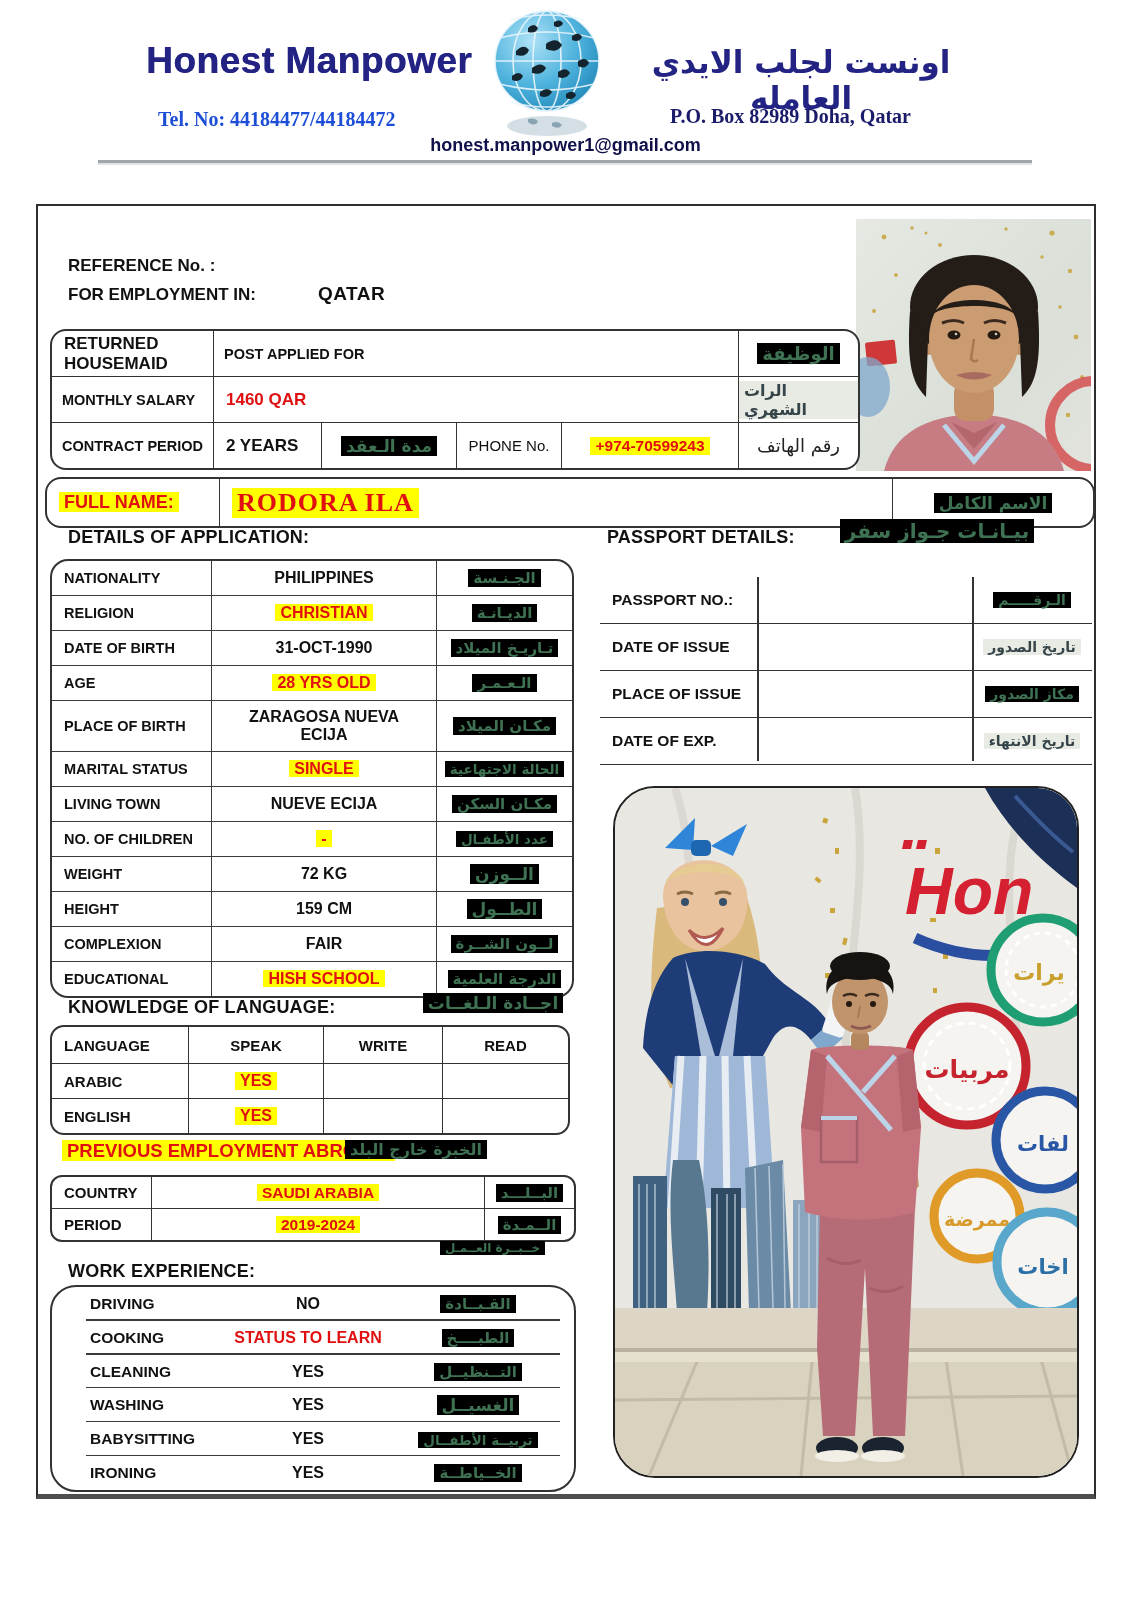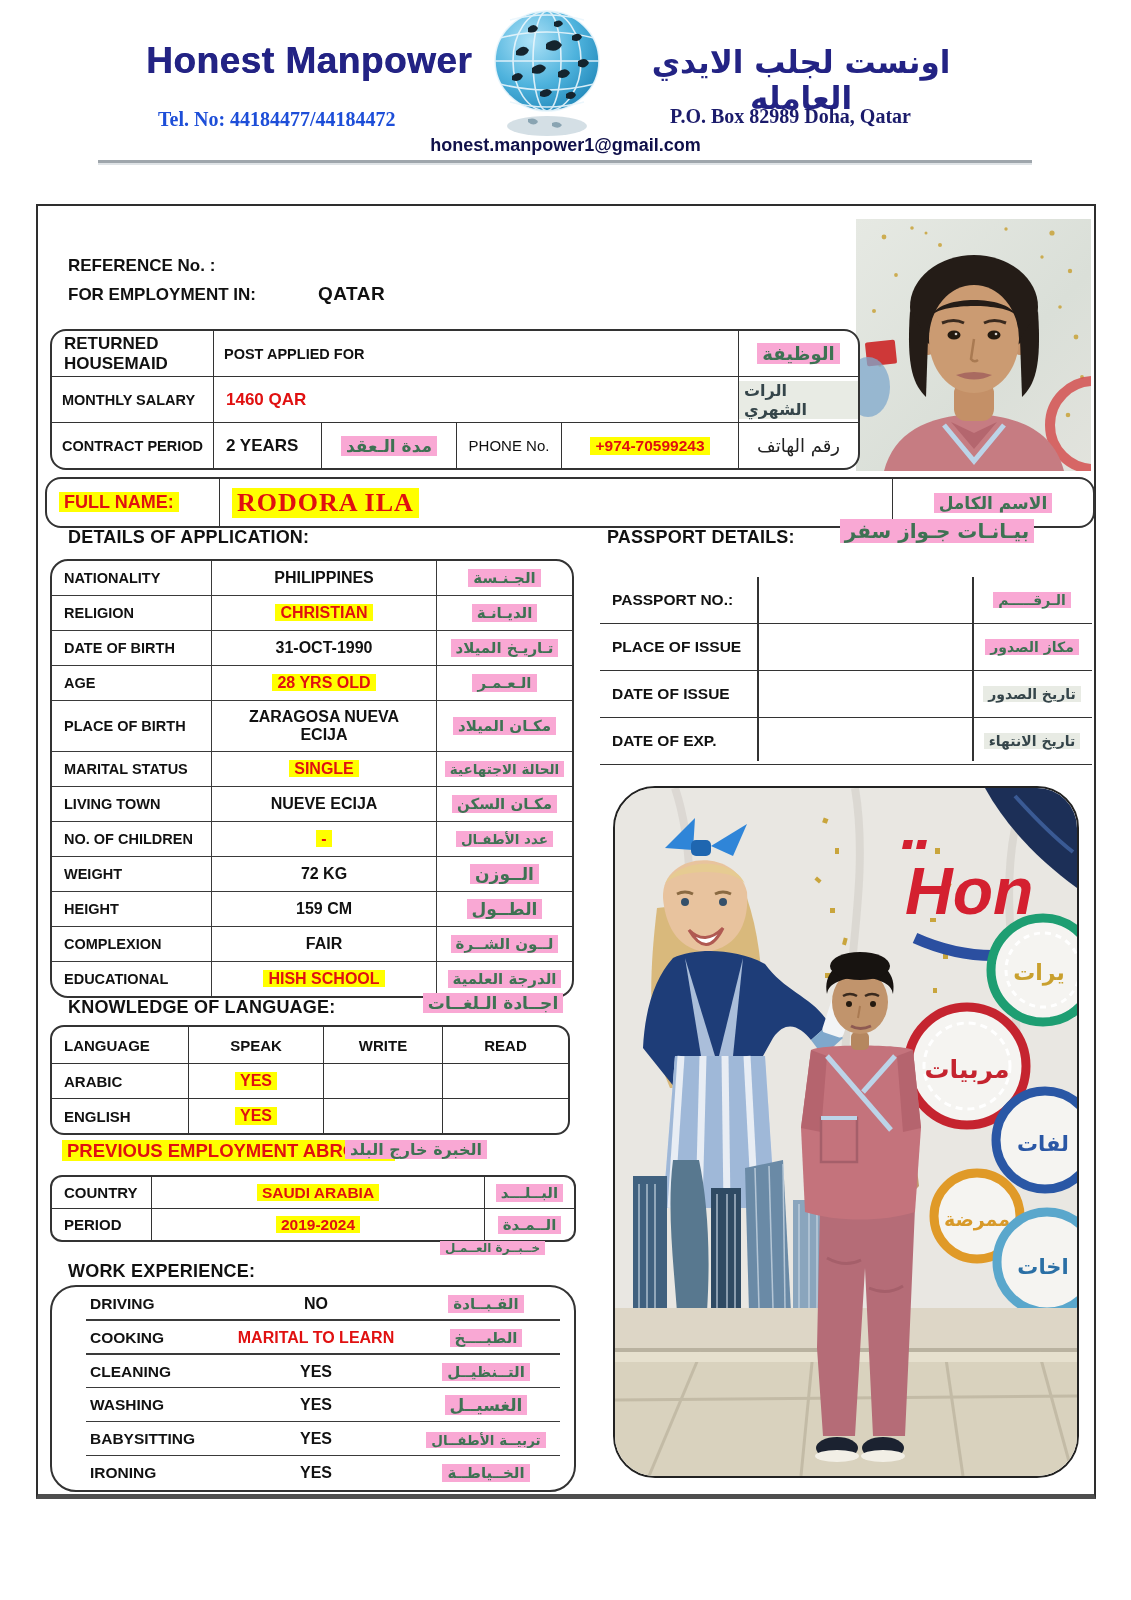--- a/index.html
+++ b/index.html
@@ -1,20 +1,20 @@
 <!DOCTYPE html>
 <html><head>
 <meta charset="utf-8">
 <style>
   html,body{margin:0;padding:0;background:#fff;}
   #page{position:relative;width:1131px;height:1600px;background:#fff;overflow:hidden;
         font-family:"Liberation Sans",sans-serif;color:#111;}
   .abs{position:absolute;}
   .ar{font-family:"DejaVu Sans",sans-serif;direction:rtl;}
-  .arhl{background:#f9a8d4;padding:0 5px;color:#3e7253;font-weight:bold;font-family:"DejaVu Sans",sans-serif;}
+  .arhl{background:#000000;padding:0 5px;color:#3e7253;font-weight:bold;font-family:"DejaVu Sans",sans-serif;}
   .ardark{background:#e8ebe4;padding:0 5px;color:#35454a;font-weight:bold;font-family:"DejaVu Sans",sans-serif;}
   .hl{background:#ffff00;color:#e01010;font-weight:bold;padding:0 5px;}
   .red{color:#e01010;}
   
   .logo-en{left:146px;top:40px;font-size:37px;font-weight:900;color:#232384;letter-spacing:.5px;
            text-shadow:.6px 0 0 #232384;}
   .logo-ar{left:612px;top:44px;width:378px;text-align:center;font-size:31px;font-weight:bold;color:#232384;}
   .hline1{left:158px;top:108px;font-family:"Liberation Serif",serif;font-size:20px;font-weight:bold;color:#1d4ed8;}
   .hline2{left:670px;top:105px;font-family:"Liberation Serif",serif;font-size:20px;font-weight:bold;color:#1b1b6b;}
   .hemail{left:0;right:0;top:135px;text-align:center;font-size:18px;font-weight:bold;color:#10104a;}
@@ -69,21 +69,21 @@
   .lc:last-child{border-right:none;}
   
   .pvtable{left:50px;top:1175px;width:522px;border:2px solid #333;border-radius:12px;overflow:hidden;background:#fff;}
   .pvrow{display:grid;grid-template-columns:100px 332px 1fr;height:31px;align-items:center;border-bottom:1.5px solid #333;}
   .pvrow:last-child{border-bottom:none;}
   .pvlbl{font-size:15px;font-weight:bold;padding-left:12px;border-right:1.5px solid #333;height:100%;display:flex;align-items:center;}
   .pvval{text-align:center;font-size:15.5px;}
   .pvar{border-left:1.5px solid #333;height:100%;display:flex;align-items:center;justify-content:center;font-size:15px;}
   
   .wtable{left:50px;top:1285px;width:522px;height:203px;border:2px solid #333;border-radius:26px;background:#fff;display:flex;flex-direction:column;}
-  .wrow{flex:1;display:grid;grid-template-columns:172px 168px 1fr;align-items:center;position:relative;gap:8px;}
+  .wrow{flex:1;display:grid;grid-template-columns:172px 168px 1fr;align-items:center;position:relative;}
   .wrow:not(:last-child)::after{content:'';position:absolute;left:34px;right:14px;bottom:0;height:1.5px;background:#3a3a3a;}
   .wlbl{font-size:15.5px;font-weight:bold;padding-left:38px;}
   .wval{text-align:center;font-size:16px;font-weight:bold;}
   .war{text-align:center;font-size:15px;padding-right:10px;}
   
   .headshot{left:856px;top:219px;width:235px;height:252px;overflow:hidden;}
   .bodyshot{left:613px;top:786px;width:462px;height:688px;border:2px solid #222;border-radius:42px;overflow:hidden;background:#e9e7e2;}
 </style>
 </head>
 <body>
@@ -327,26 +327,26 @@
         </div>
     </div>
   </div>
 
   <div class="abs pptable">
     <div class="pprow" style="position:relative">
       <div class="pplbl">PASSPORT NO.:</div>
       <div class="ppar"><span class="arhl">الـرقـــــم</span></div>
     </div>
     <div class="pprow" style="position:relative">
+      <div class="pplbl">DATE OF ISSUE</div>
+      <div class="ppar"><span class="ardark">تاريخ الصدور</span></div>
+    </div>
+    <div class="pprow" style="position:relative">
       <div class="pplbl">PLACE OF ISSUE</div>
       <div class="ppar"><span class="arhl">مكاز الصدور</span></div>
-    </div>
-    <div class="pprow" style="position:relative">
-      <div class="pplbl">DATE OF ISSUE</div>
-      <div class="ppar"><span class="ardark">تاريخ الصدور</span></div>
     </div>
     <div class="pprow" style="position:relative">
       <div class="pplbl">DATE OF EXP.</div>
       <div class="ppar"><span class="ardark">تاريخ الانتهاء</span></div>
     </div>
     <div class="abs ppv1"></div>
     <div class="abs ppv2"></div>
   </div>
 
   <div class="abs sechead" style="left:68px;top:997px;">KNOWLEDGE OF LANGUAGE:</div>
@@ -406,21 +406,21 @@
     <span class="arhl" style="font-size:12px">خــبــرة العــمـل</span>
   </div>
   <div class="abs wtable">
     <div class="wrow">
       <div class="wlbl">DRIVING</div>
       <div class="wval">NO</div>
       <div class="war"><span class="arhl">القـبــادة</span></div>
     </div>
     <div class="wrow">
       <div class="wlbl">COOKING</div>
-      <div class="wval red">MARITAL TO LEARN</div>
+      <div class="wval red">STATUS TO LEARN</div>
       <div class="war"><span class="arhl">الطبــــخ</span></div>
     </div>
     <div class="wrow">
       <div class="wlbl">CLEANING</div>
       <div class="wval">YES</div>
       <div class="war"><span class="arhl">التــنظيــل</span></div>
     </div>
     <div class="wrow">
       <div class="wlbl">WASHING</div>
       <div class="wval">YES</div>

